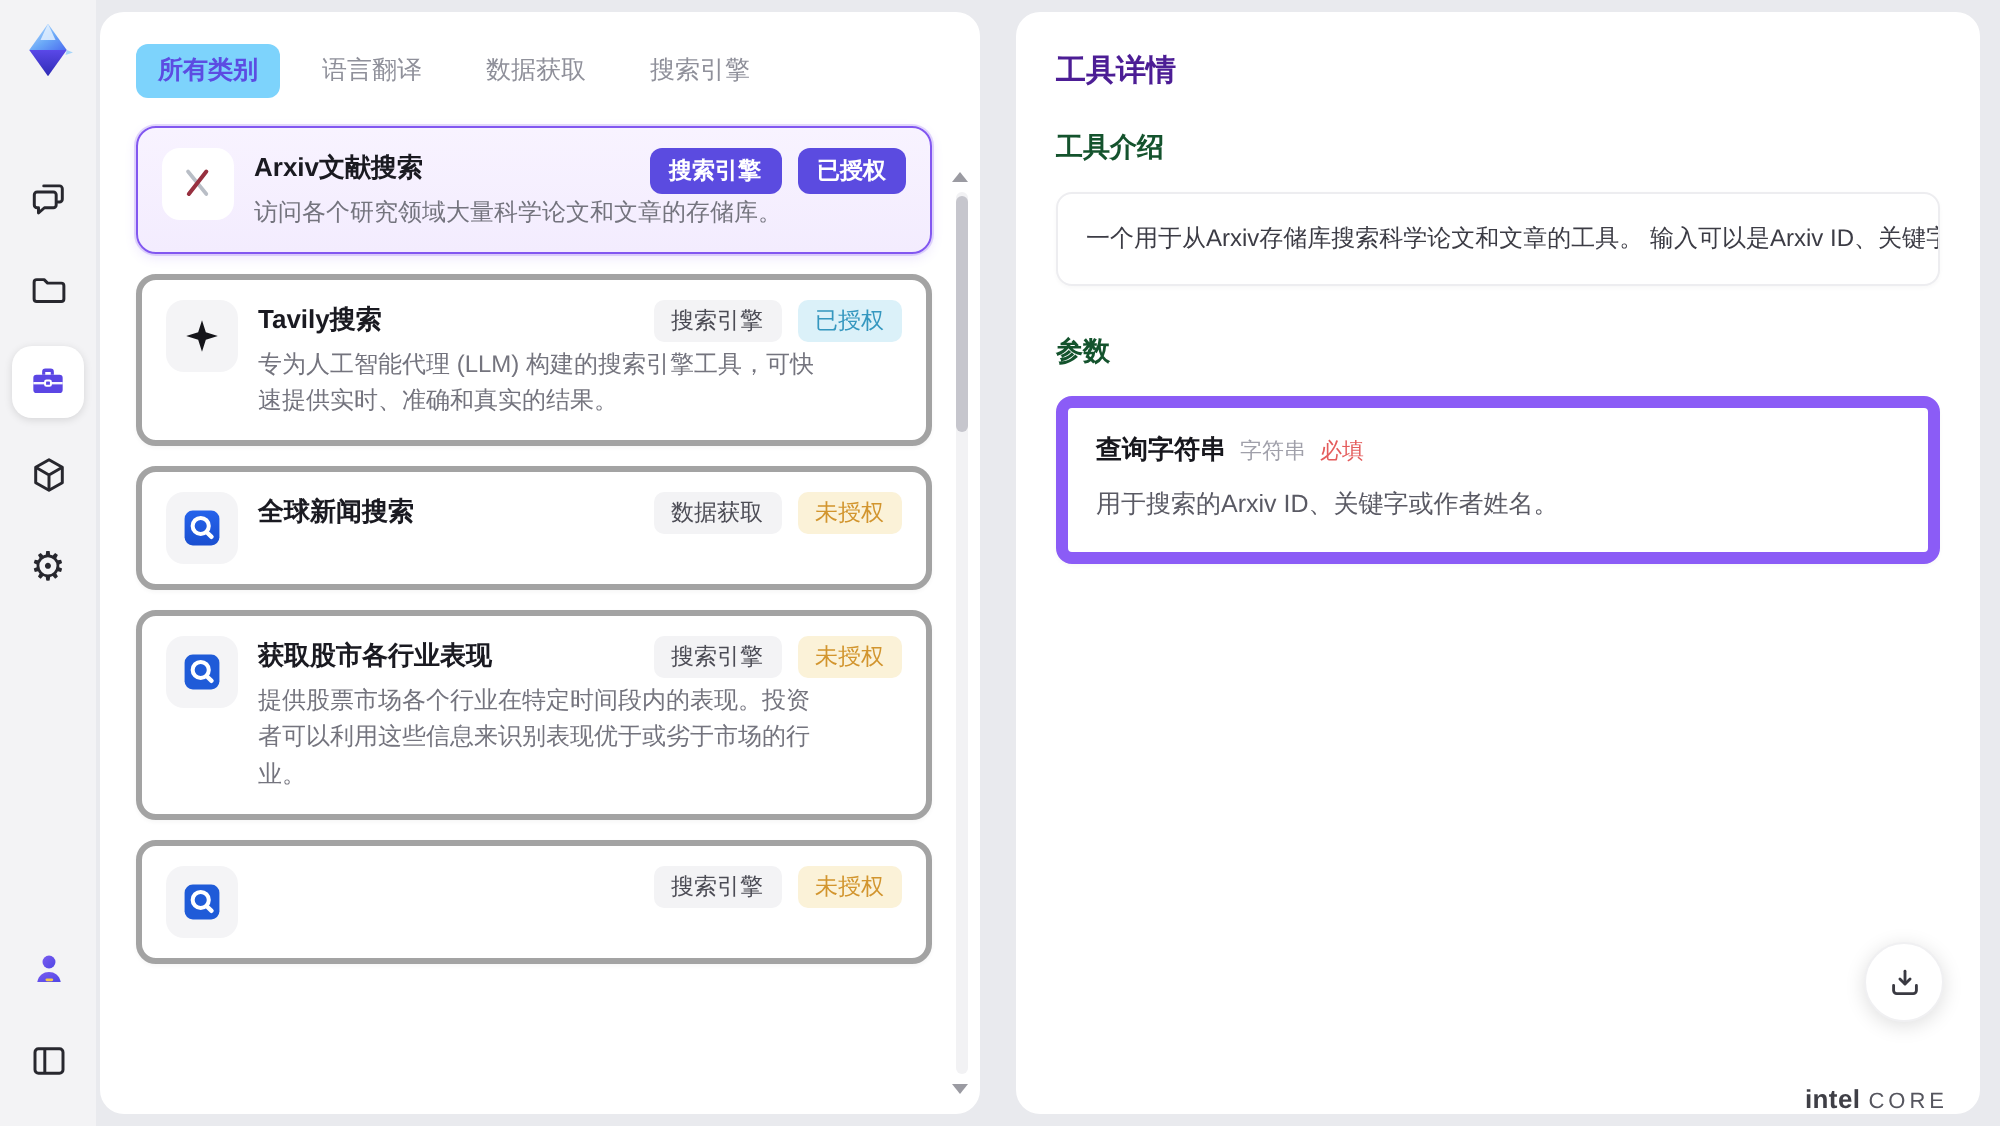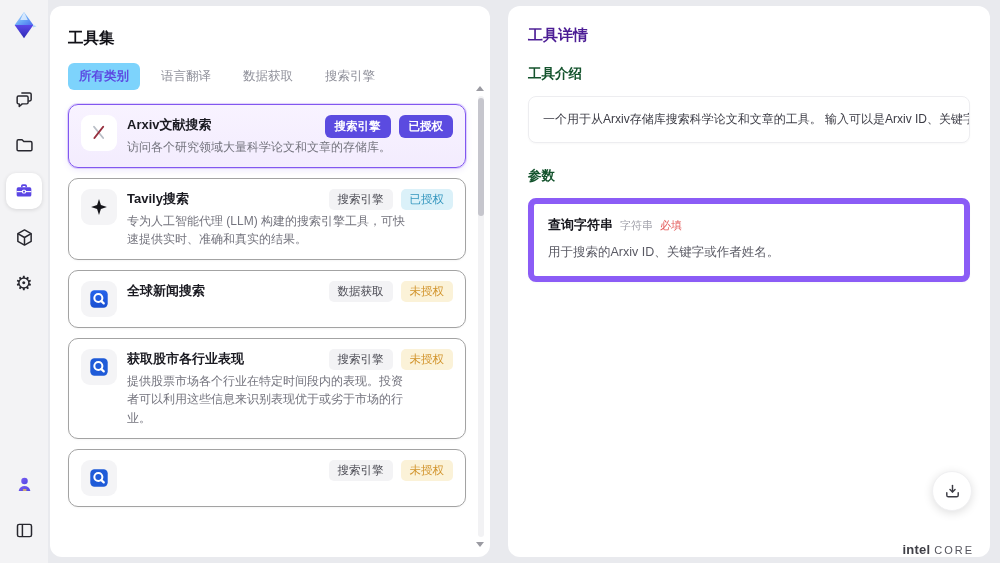--- a/index.html
+++ b/index.html
@@ -18,21 +18,21 @@
   .gear-glyph { font-family:"DejaVu Sans",sans-serif; font-size:20px; color:#27272e; line-height:1; }
   
   .panel-left { width:440px; flex:0 0 440px; margin:6px 0 6px 2px; background:#fff; border-radius:12px; position:relative; padding:16px 0 0; overflow:hidden; }
   .panel-right { flex:1; margin:6px 10px 6px 18px; background:#fff; border-radius:12px; position:relative; padding:18px 20px; overflow:hidden; }
   
   .pl-title { font-size:15.5px; font-weight:bold; color:#121218; margin:6px 18px 14px; }
   .tabs { display:flex; align-items:center; gap:10px; margin:0 18px 12px; }
   .tab { font-size:12.5px; color:#8f909a; padding:5px 11px; border-radius:6px; cursor:pointer; white-space:nowrap; }
   .tab.active { background:#7dd3fc; color:#5c4ce2; font-weight:bold; }
   .tool-list { display:flex; flex-direction:column; gap:10px; padding:2px 24px 0 18px; }
-  .card { position:relative; background:#fff; border:1px solid #a3a3a3; border-radius:10px; padding:10px 12px; display:flex; gap:10px; box-shadow:0 1px 2px rgba(17,17,26,.04); cursor:pointer; }
+  .card { position:relative; background:#fff; border:3px solid #a3a3a3; border-radius:10px; padding:10px 12px; display:flex; gap:10px; box-shadow:0 1px 2px rgba(17,17,26,.04); cursor:pointer; }
   .card.selected { border:1.5px solid #8257f0; background:linear-gradient(180deg,#f8f3ff,#f3ecfe); box-shadow:0 0 0 1px rgba(130,87,240,.22), 0 2px 6px rgba(130,87,240,.14); }
   .tool-icon { width:36px; height:36px; flex:0 0 36px; border-radius:9px; background:#f4f4f6; display:flex; align-items:center; justify-content:center; }
   .card.selected .tool-icon { background:#fff; }
   .tool-body { padding-top:1px; }
   .tool-name { font-size:13px; font-weight:bold; color:#1a1a21; margin-bottom:4px; }
   .tool-desc { font-size:12px; color:#74747e; line-height:1.55; max-width:278px; }
   .badges { position:absolute; top:10px; right:12px; display:flex; gap:8px; }
   .badge { font-size:11.5px; padding:3px 9px; border-radius:5px; white-space:nowrap; }
   .badge.solid { background:#5b4be0; color:#fff; font-weight:bold; padding:4px 10px; border-radius:6px; }
   .badge.cat { background:#f3f3f5; color:#4c4c55; }
@@ -136,21 +136,20 @@
 
   <div class="nav-item">
     <svg width="21" height="21" viewBox="0 0 24 24" fill="none" stroke="#27272e" stroke-width="1.7" stroke-linejoin="round">
       <rect x="4" y="5" width="16" height="14" rx="2"></rect>
       <line x1="9.6" y1="5" x2="9.6" y2="19"></line>
     </svg>
   </div>
 </div>
 
 <div class="panel-left">
-  <div class="pl-title">工具集</div>
 
   <div class="tabs">
     <div class="tab active">所有类别</div>
     <div class="tab">语言翻译</div>
     <div class="tab">数据获取</div>
     <div class="tab">搜索引擎</div>
   </div>
 
   <div class="tool-list">
 

